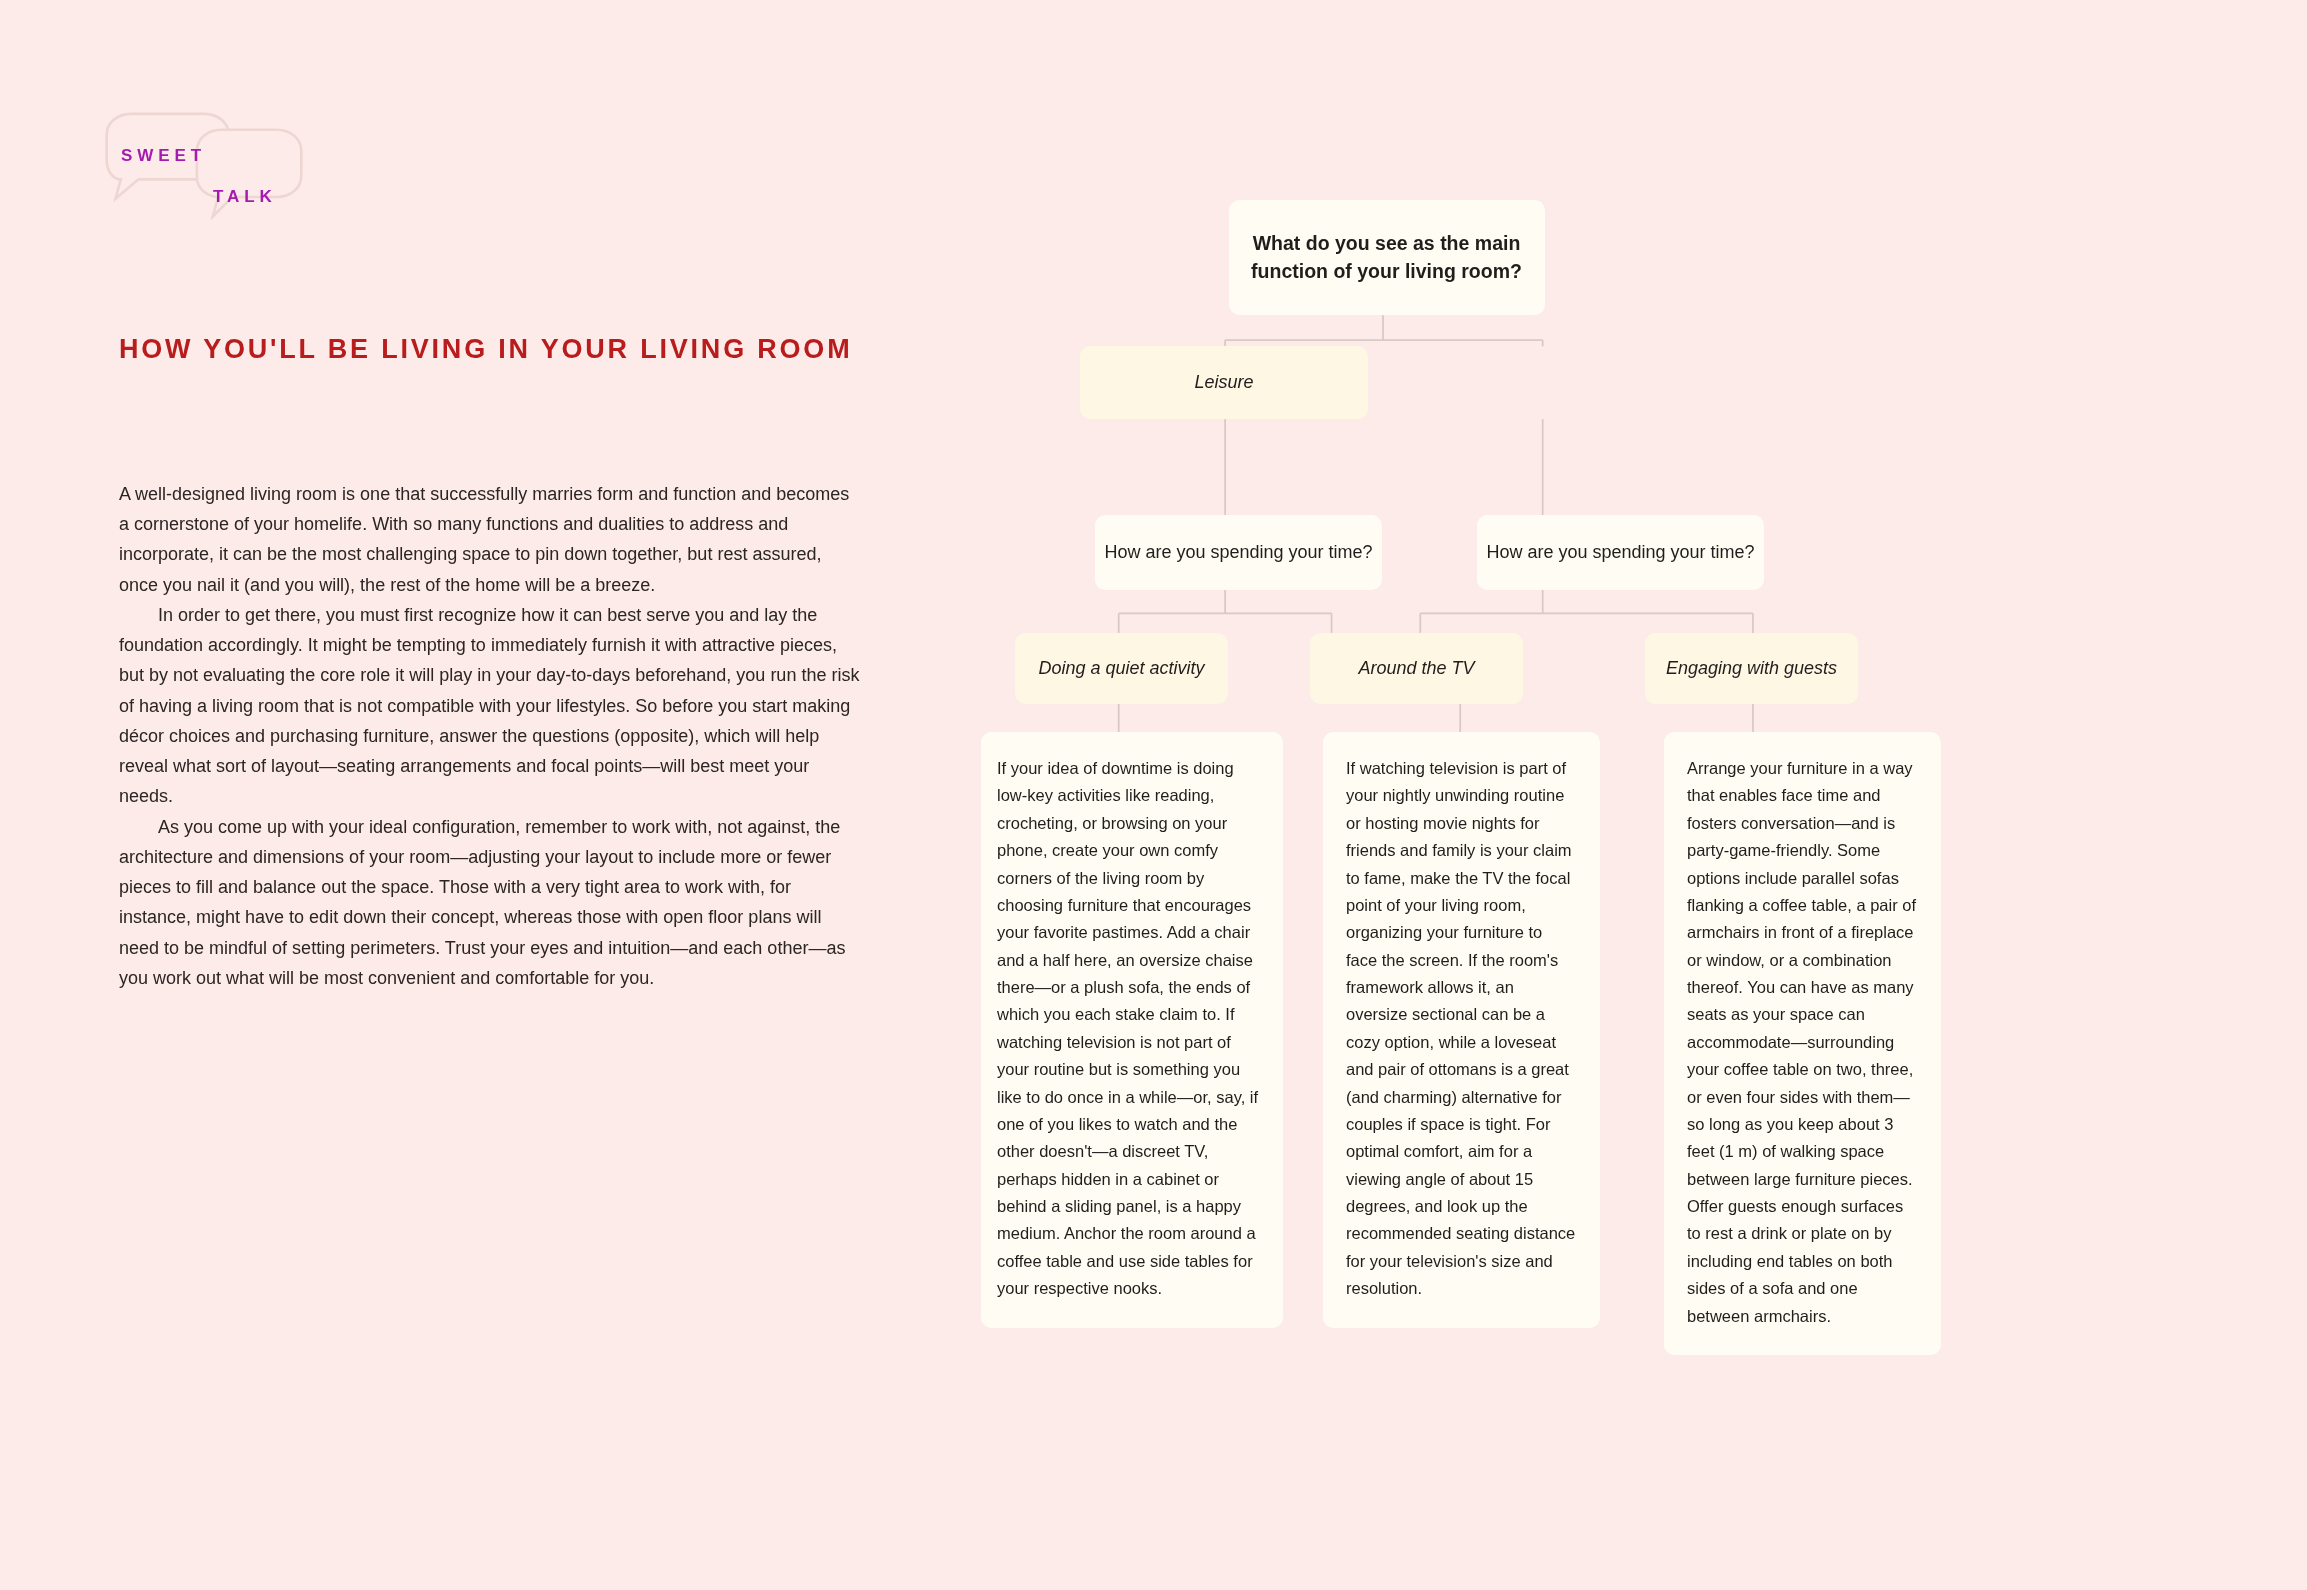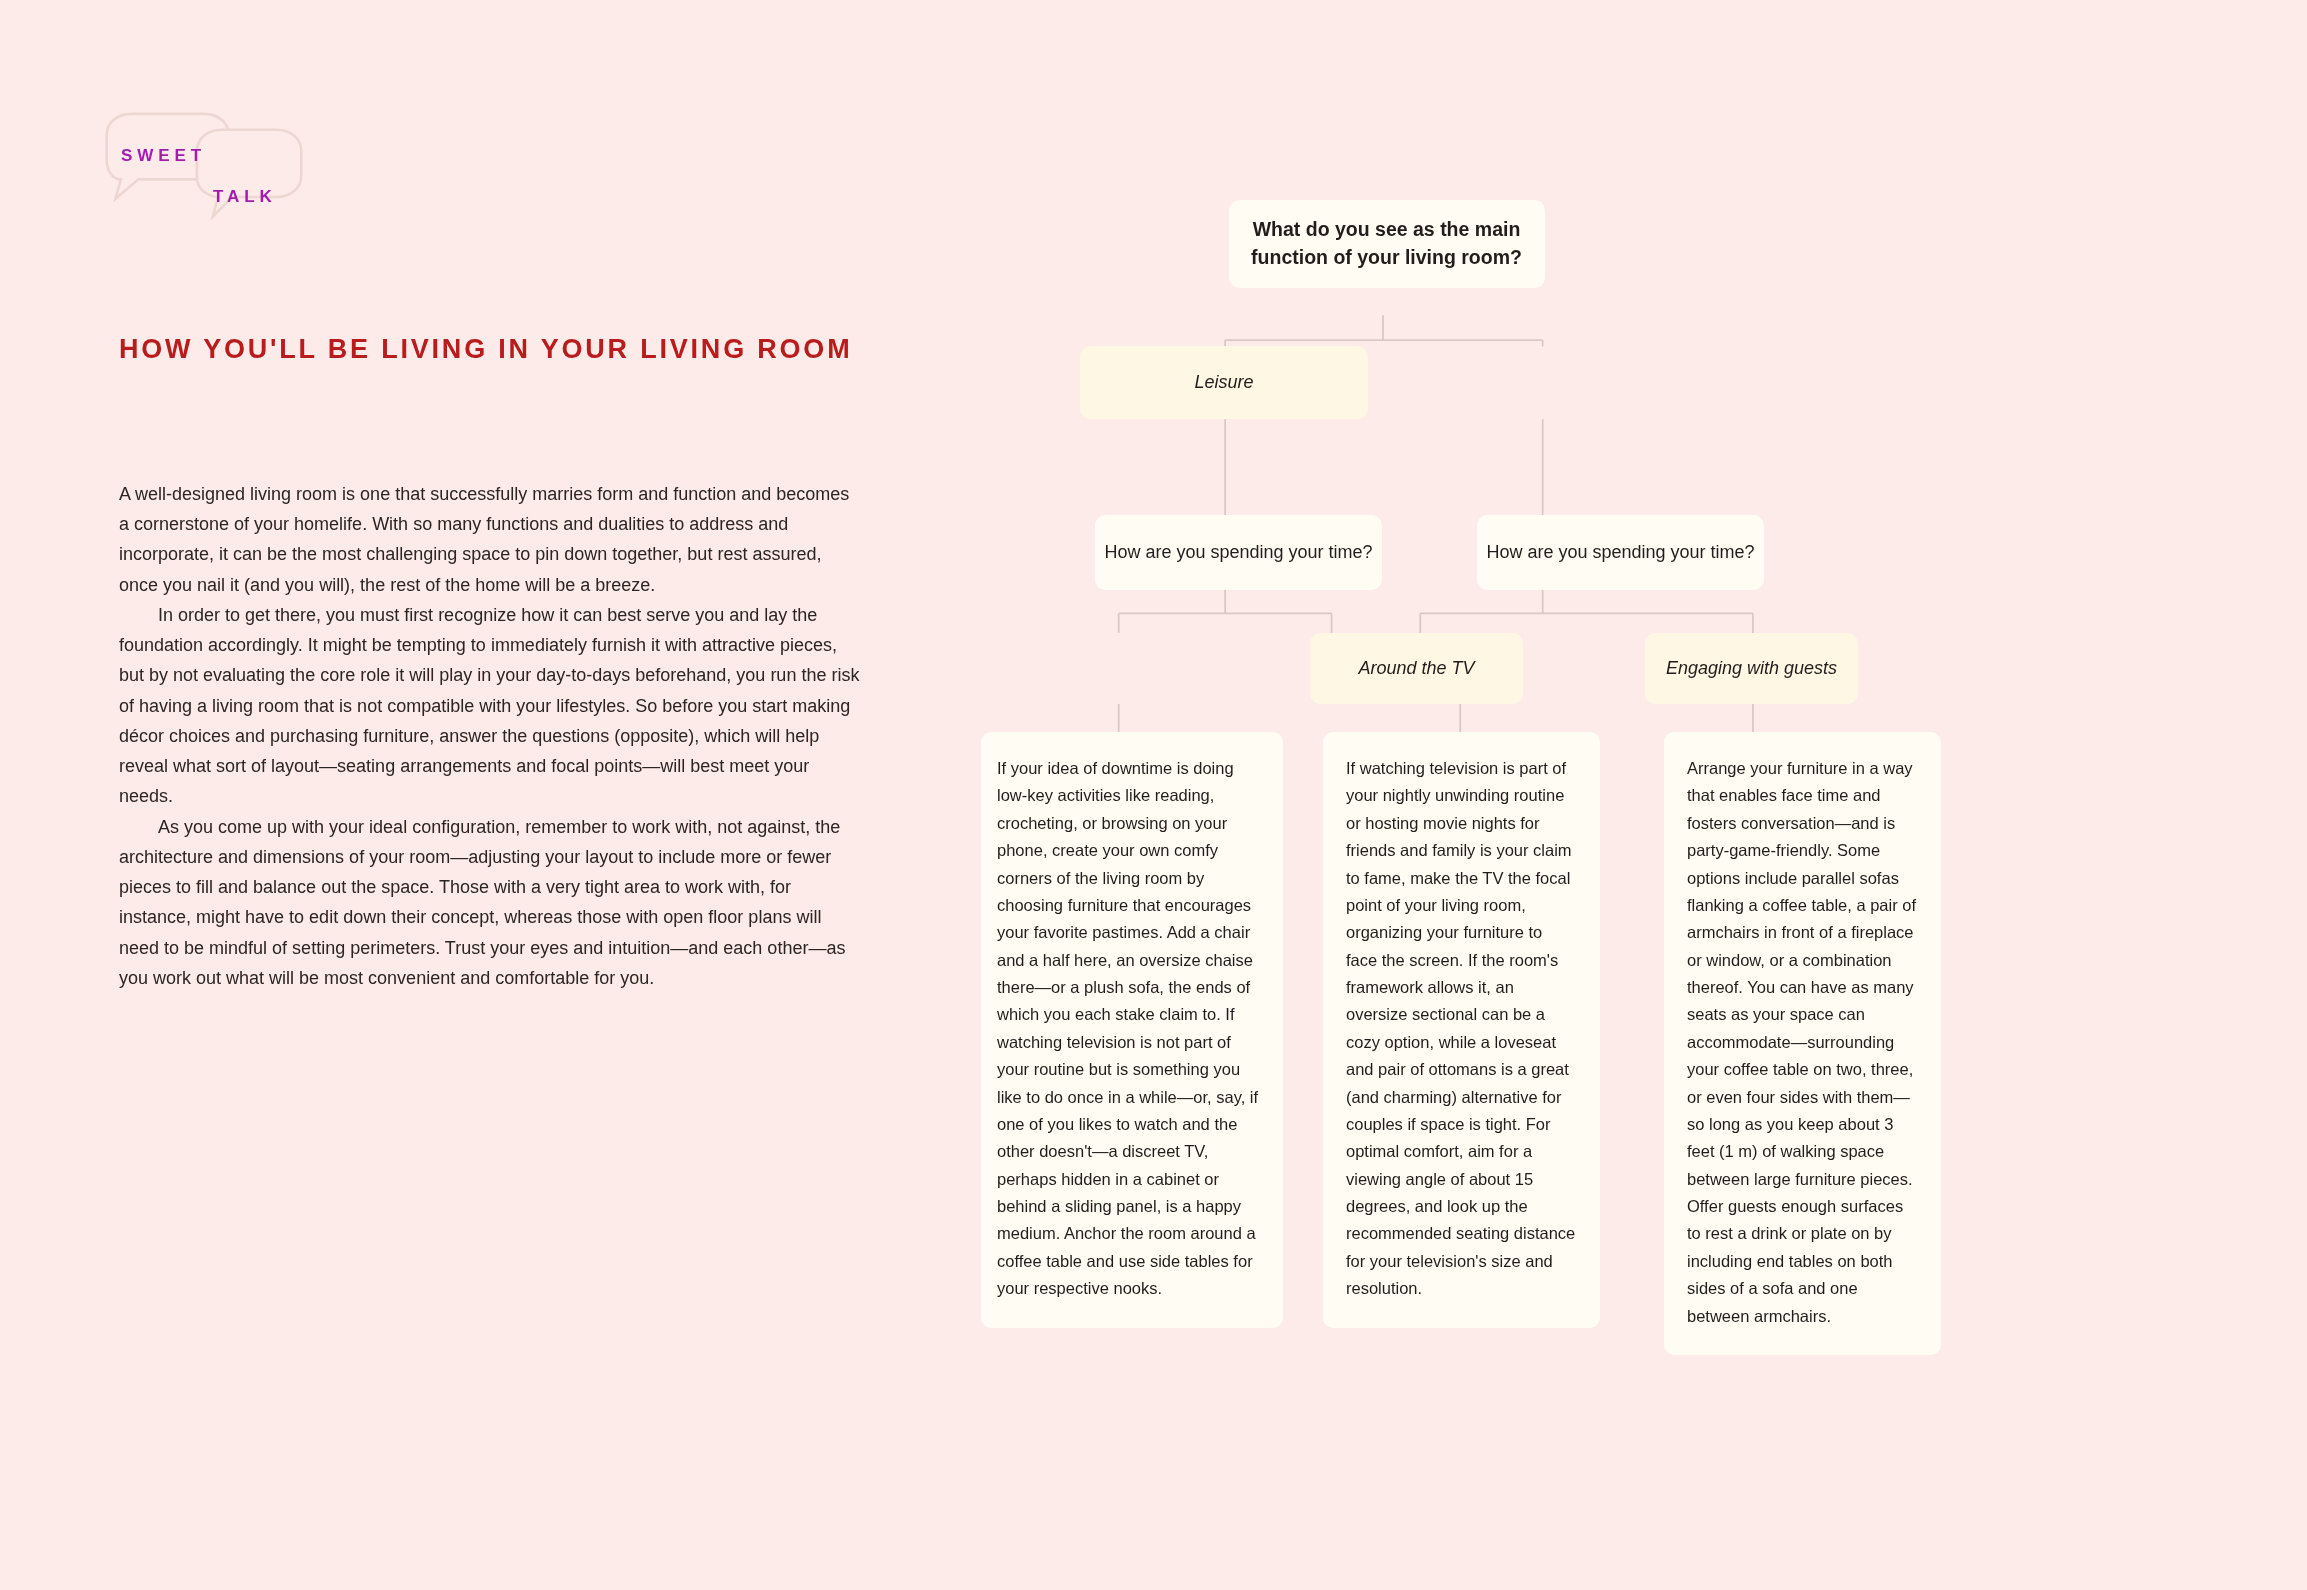--- a/index.html
+++ b/index.html
@@ -83,21 +83,21 @@
     width: 1012px;
     height: 1154px;
   }
   .node {
     position: absolute;
     box-sizing: border-box;
     border-radius: 10.6px;
     background: #fffdf2;
   }
   .node.root {
-    left: 3.5px; top: 0; width: 316px; height: 88px;
+    left: 3.5px; top: 0; width: 316px; height: 115px;
     display: flex; align-items: center; justify-content: center;
     text-align: center;
     font-size: 19.5px; font-weight: 700; line-height: 1.42;
     background: #fffdf3;
   }
   .node.branch {
     height: 73px;
     display: flex; align-items: center; justify-content: center;
     font-style: italic; font-size: 18px;
     background: #fdf7e4;
@@ -195,20 +195,21 @@
       </g>
     </svg>
 
     <div class="node root">What do you see as the main function of your living room?</div>
 
     <div class="node branch leisure">Leisure</div>
 
     <div class="node question q1">How are you spending your time?</div>
     <div class="node question q2">How are you spending your time?</div>
 
+    <div class="node sub s1">Doing a quiet activity</div>
     <div class="node sub s2">Around the TV</div>
     <div class="node sub s3">Engaging with guests</div>
 
     <div class="node answer a1">If your idea of downtime is doing low-key activities like reading, crocheting, or browsing on your phone, create your own comfy corners of the living room by choosing furniture that encourages your favorite pastimes. Add a chair and a half here, an oversize chaise there—or a plush sofa, the ends of which you each stake claim to. If watching television is not part of your routine but is something you like to do once in a while—or, say, if one of you likes to watch and the other doesn't—a discreet TV, perhaps hidden in a cabinet or behind a sliding panel, is a happy medium. Anchor the room around a coffee table and use side tables for your respective nooks.</div>
     <div class="node answer a2">If watching television is part of your nightly unwinding routine or hosting movie nights for friends and family is your claim to fame, make the TV the focal point of your living room, organizing your furniture to face the screen. If the room's framework allows it, an oversize sectional can be a cozy option, while a loveseat and pair of ottomans is a great (and charming) alternative for couples if space is tight. For optimal comfort, aim for a viewing angle of about 15 degrees, and look up the recommended seating distance for your television's size and resolution.</div>
     <div class="node answer a3">Arrange your furniture in a way that enables face time and fosters conversation—and is party-game-friendly. Some options include parallel sofas flanking a coffee table, a pair of armchairs in front of a fireplace or window, or a combination thereof. You can have as many seats as your space can accommodate—surrounding your coffee table on two, three, or even four sides with them—so long as you keep about 3 feet (1 m) of walking space between large furniture pieces. Offer guests enough surfaces to rest a drink or plate on by including end tables on both sides of a sofa and one between armchairs.</div>
   </div>
 
   <div class="footer">
     

